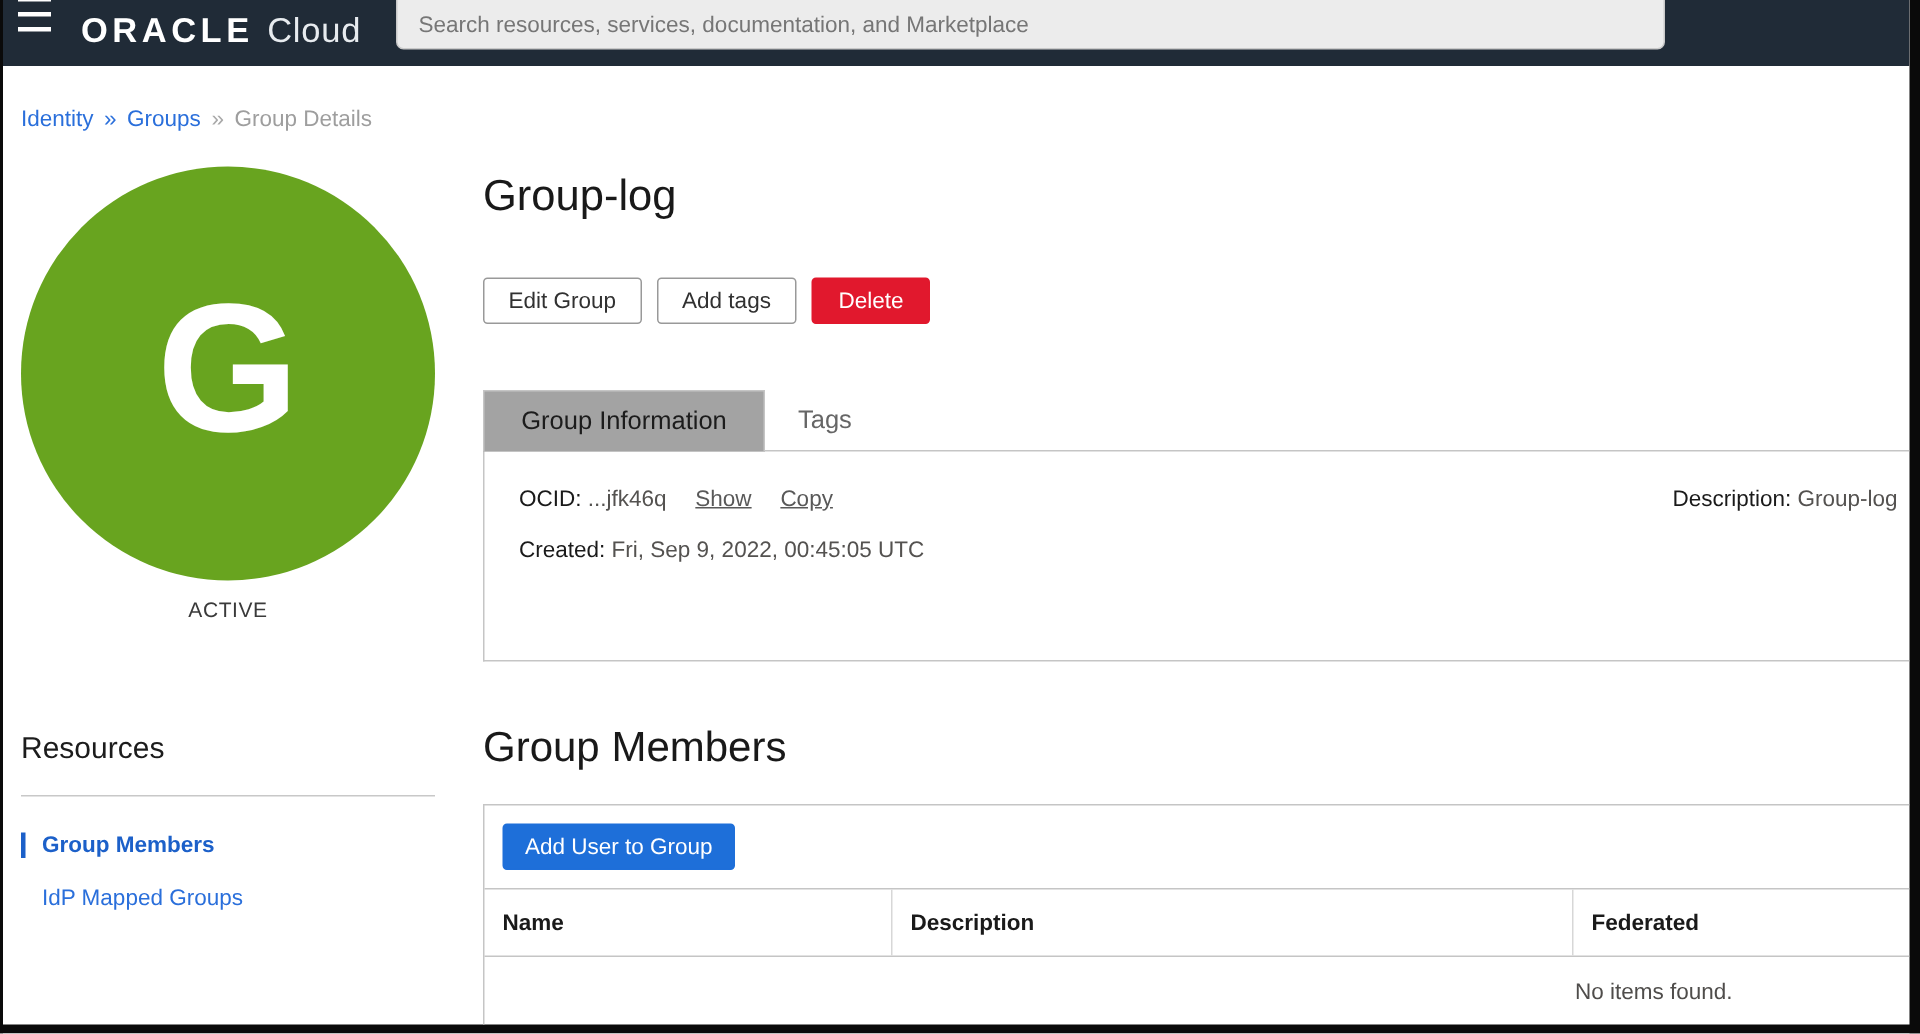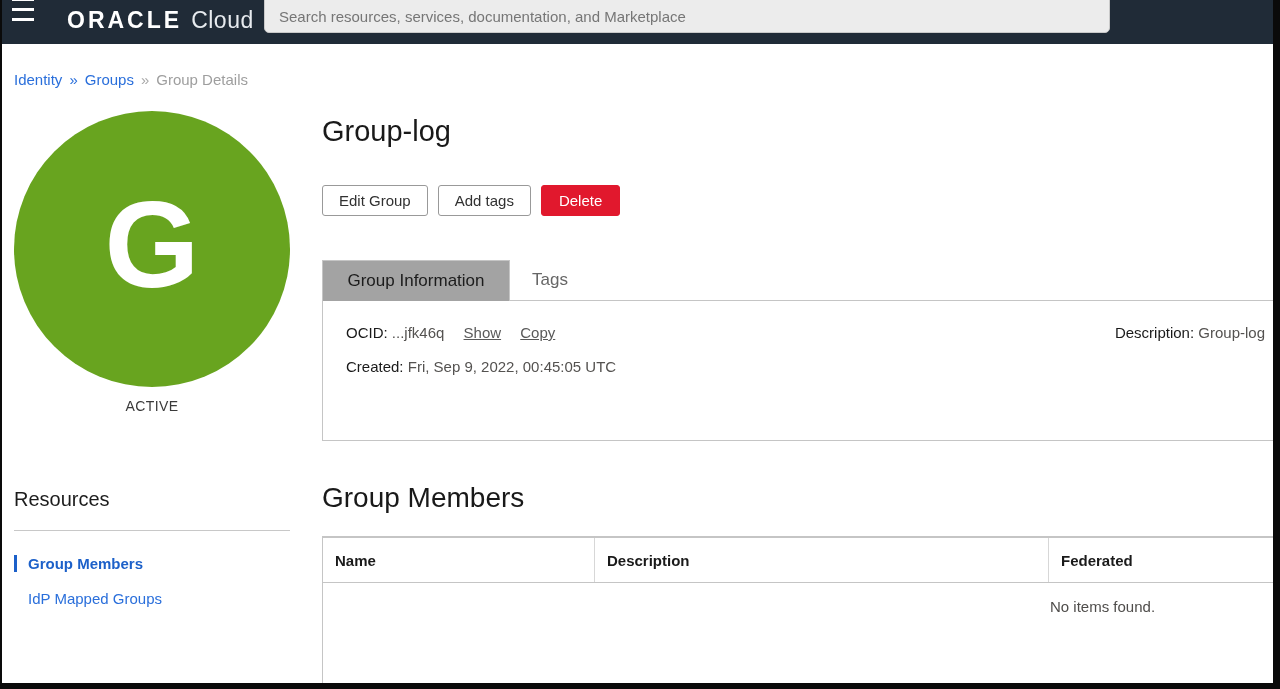--- a/index.html
+++ b/index.html
@@ -16,21 +16,21 @@
   html,body{background:#fff;}
   body{font-family:"Liberation Sans", sans-serif;}
   .page{
     position:relative;width:1280px;height:689px;overflow:hidden;background:#fff;
     border-left:2px solid #0a0a0a;border-right:7px solid #0a0a0a;border-bottom:6px solid #0a0a0a;
   }
   
   .topbar{position:relative;height:44px;background:var(--header-bg);overflow:hidden;}
   .hamburger{position:absolute;left:10px;top:-2px;width:22px;height:26px;cursor:pointer;}
   .hamburger span{display:block;height:3px;background:#fff;margin-bottom:7px;}
-  .logo{position:absolute;left:65px;top:7px;display:flex;align-items:baseline;color:#fff;cursor:pointer;}
+  .logo{position:absolute;left:52px;top:7px;display:flex;align-items:baseline;color:#fff;cursor:pointer;}
   .logo .bold{font-size:23px;font-weight:bold;letter-spacing:3px;}
   .logo .light{font-size:23px;font-weight:normal;color:#e7ebef;margin-left:9px;letter-spacing:0.5px;}
   .search-wrap{position:absolute;left:262px;top:-11px;width:846px;height:44px;}
   .search-input{
     width:100%;height:100%;background:#ececec;border:1px solid #c9c9c9;border-radius:5px;
     padding:10px 14px 0 14px;font-size:15px;color:#444;font-family:"Liberation Sans", sans-serif;outline:none;
   }
   .search-input::placeholder{color:#767676;}
   
   .breadcrumb{margin:27px 0 0 12px;font-size:15px;height:18px;}
@@ -168,20 +168,23 @@
         </div>
         <div class="desc">
           <span class="kv-label">Description:</span>
           <span class="kv-value">Group-log</span>
         </div>
       </div>
 
       <h2 class="section-title">Group Members</h2>
 
       <div class="members-panel">
+        <div class="panel-toolbar">
+          <button class="btn primary">Add User to Group</button>
+        </div>
         <div class="tbl-header">
           <div class="th c1">Name</div>
           <div class="th c2">Description</div>
           <div class="th c3">Federated</div>
         </div>
         <div class="tbl-empty">
           <span>No items found.</span>
         </div>
       </div>
     </div>

